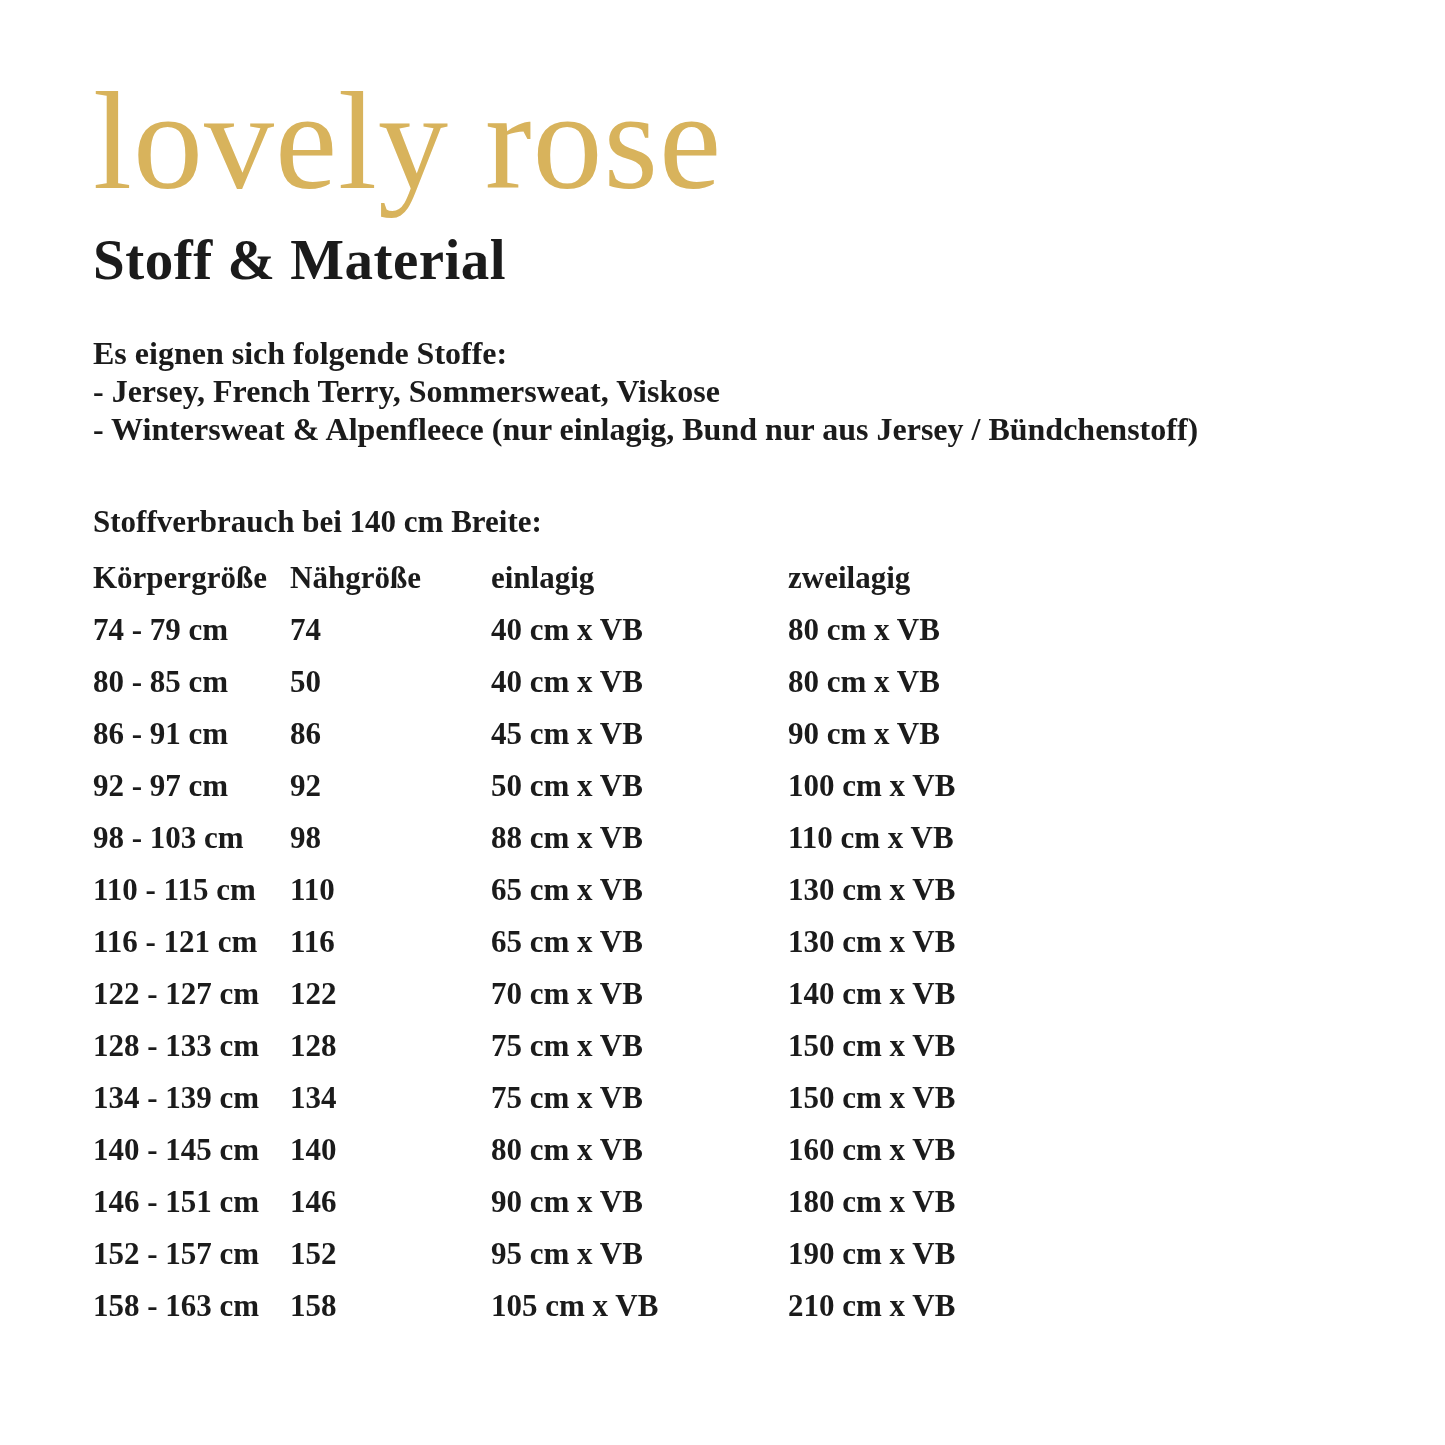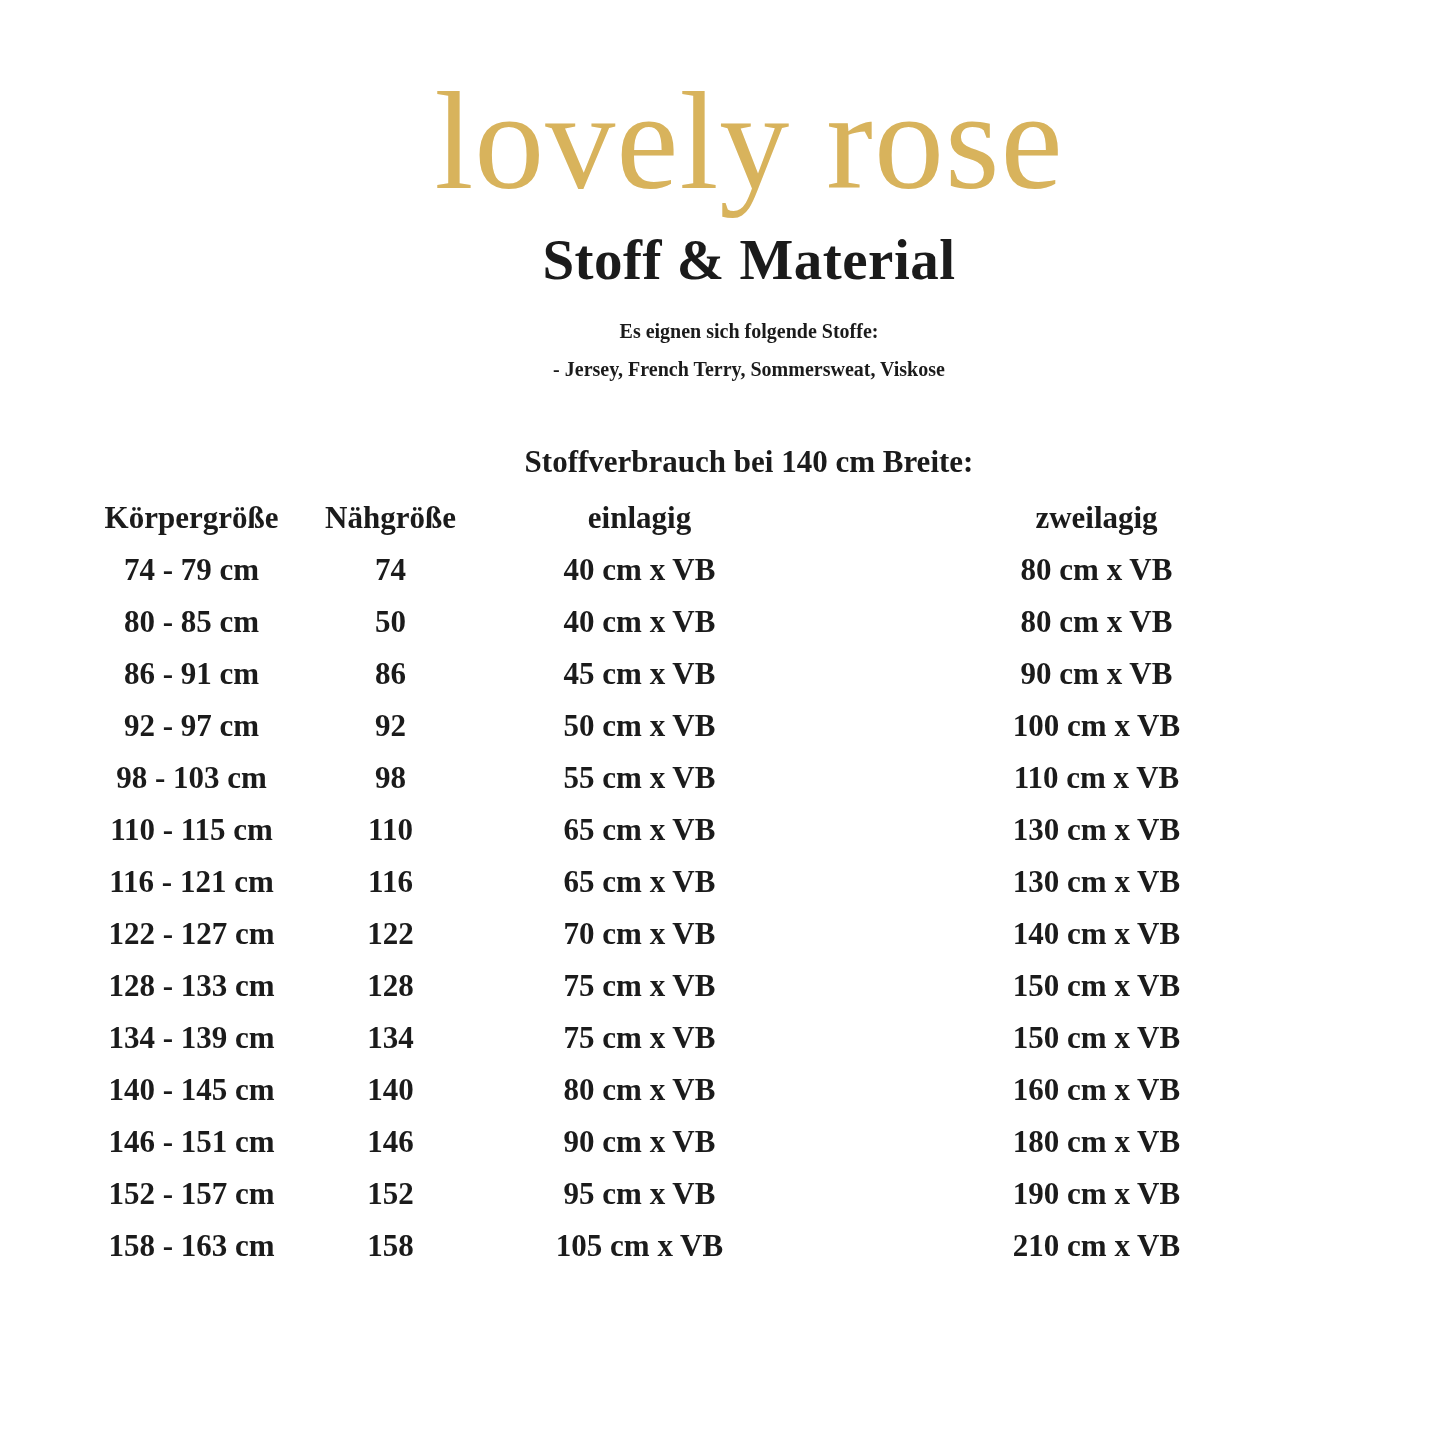--- a/index.html
+++ b/index.html
@@ -29,22 +29,22 @@
   }
   .section-heading {
     margin: 12px 0 0 0;
     font-size: 57px;
     line-height: 1.2;
     font-weight: 700;
     letter-spacing: 0.5px;
     white-space: nowrap;
   }
   .intro {
-    margin-top: 18px;
-    font-size: 20px;
+    margin-top: 40px;
+    font-size: 32px;
     font-weight: 700;
     line-height: 38px;
     white-space: nowrap;
   }
   .table-caption {
     margin-top: 54px;
     font-size: 31px;
     font-weight: 700;
     line-height: 40px;
     white-space: nowrap;
@@ -58,29 +58,30 @@
     display: grid;
     grid-template-columns: 197px 201px 297px 1fr;
     height: 52px;
     align-items: center;
     white-space: nowrap;
   }
 </style>
 </head>
 <body>
 
-<div class="page" style="color: rgb(27, 27, 27); background: rgb(255, 255, 255); text-align: center;">
+<div class="page" style="color: rgb(27, 27, 27); background: rgb(255, 255, 255);">
 
   <h1 class="brand-title" style="color: rgb(216, 179, 92);">lovely rose</h1>
 
   <h2 class="section-heading">Stoff &amp; Material</h2>
 
   <div class="intro">
     <div>Es eignen sich folgende Stoffe:</div>
     <div>- Jersey, French Terry, Sommersweat, Viskose</div>
+    <div>- Wintersweat &amp; Alpenfleece (nur einlagig, Bund nur aus Jersey / Bündchenstoff)</div>
   </div>
 
   <div class="table-caption">Stoffverbrauch bei 140 cm Breite:</div>
 
   <div class="fabric-table">
     <div class="trow">
       <span>Körpergröße</span>
       <span>Nähgröße</span>
       <span>einlagig</span>
       <span>zweilagig</span>
@@ -106,21 +107,21 @@
         </div>
         <div class="trow">
           <span>92 - 97 cm</span>
           <span>92</span>
           <span>50 cm x VB</span>
           <span>100 cm x VB</span>
         </div>
         <div class="trow">
           <span>98 - 103 cm</span>
           <span>98</span>
-          <span>55 cm x VB</span>
+          <span>88 cm x VB</span>
           <span>110 cm x VB</span>
         </div>
         <div class="trow">
           <span>110 - 115 cm</span>
           <span>110</span>
           <span>65 cm x VB</span>
           <span>130 cm x VB</span>
         </div>
         <div class="trow">
           <span>116 - 121 cm</span>

